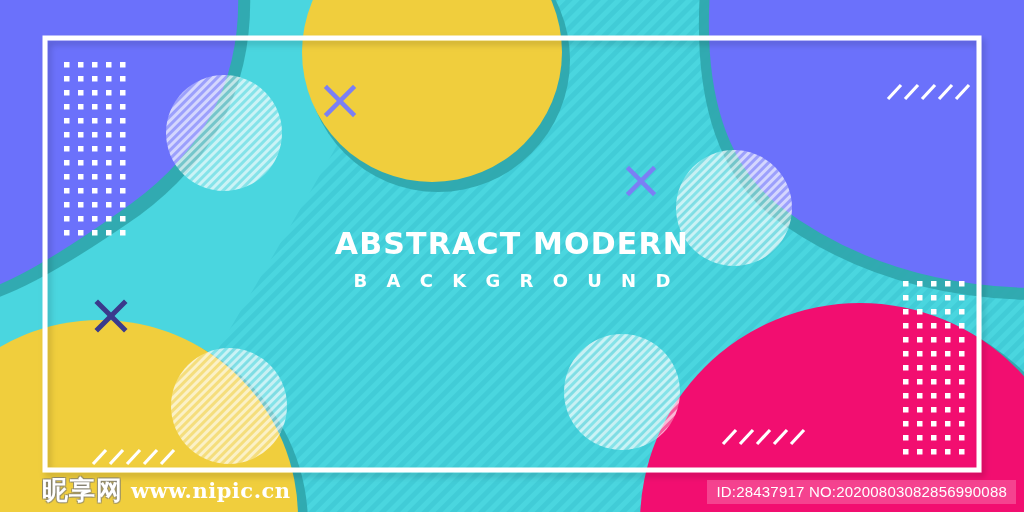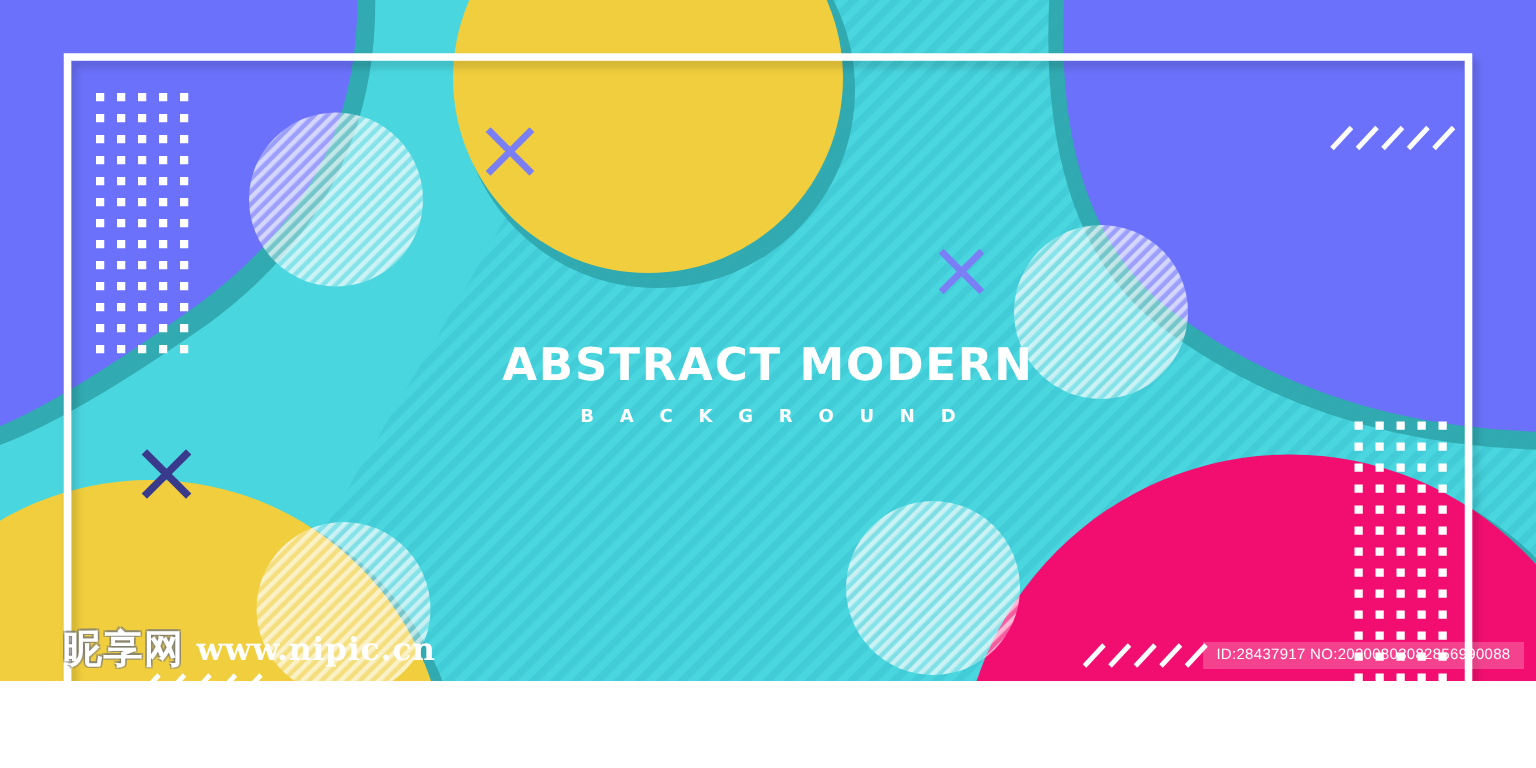--- a/index.html
+++ b/index.html
@@ -3,21 +3,21 @@
 <meta charset="utf-8">
 <style>
   html, body {
     margin: 0;
     padding: 0;
     background: #ffffff;
   }
   #stage {
     position: relative;
     width: 1024px;
-    height: 454px;
+    height: 512px;
     overflow: hidden;
     font-family: "Liberation Sans", sans-serif;
     background: #a16207;
   }
   #stage svg.layer {
     position: absolute;
     top: 0;
     left: 0;
     width: 1024px;
     height: 512px;
@@ -37,21 +37,21 @@
     font-family: "DejaVu Sans", sans-serif;
     font-size: 30px;
     font-weight: bold;
     letter-spacing: 1.2px;
     color: #ffffff;
     line-height: 1.05;
     margin: 0;
   }
   .headline-sub {
     font-family: "DejaVu Sans", sans-serif;
-    font-size: 12px;
+    font-size: 18px;
     font-weight: bold;
     letter-spacing: 6.5px;
     color: #ffffff;
     margin: 10px 0 0 0;
     text-indent: 6.5px;
   }
 
   
   .wm-left {
     position: absolute;
@@ -81,21 +81,21 @@
     color: #ffffff;
     letter-spacing: .5px;
   }
   .wm-id {
     position: absolute;
     right: 8px;
     bottom: 8px;
     background: rgba(255,255,255,0.22);
     color: #ffffff;
     font-family: "Liberation Sans", sans-serif;
-    font-size: 10px;
+    font-size: 15px;
     letter-spacing: .2px;
     padding: 3px 9px 4px 9px;
     white-space: nowrap;
   }
 </style>
 </head>
 <body>
 
 <div id="stage">
 

